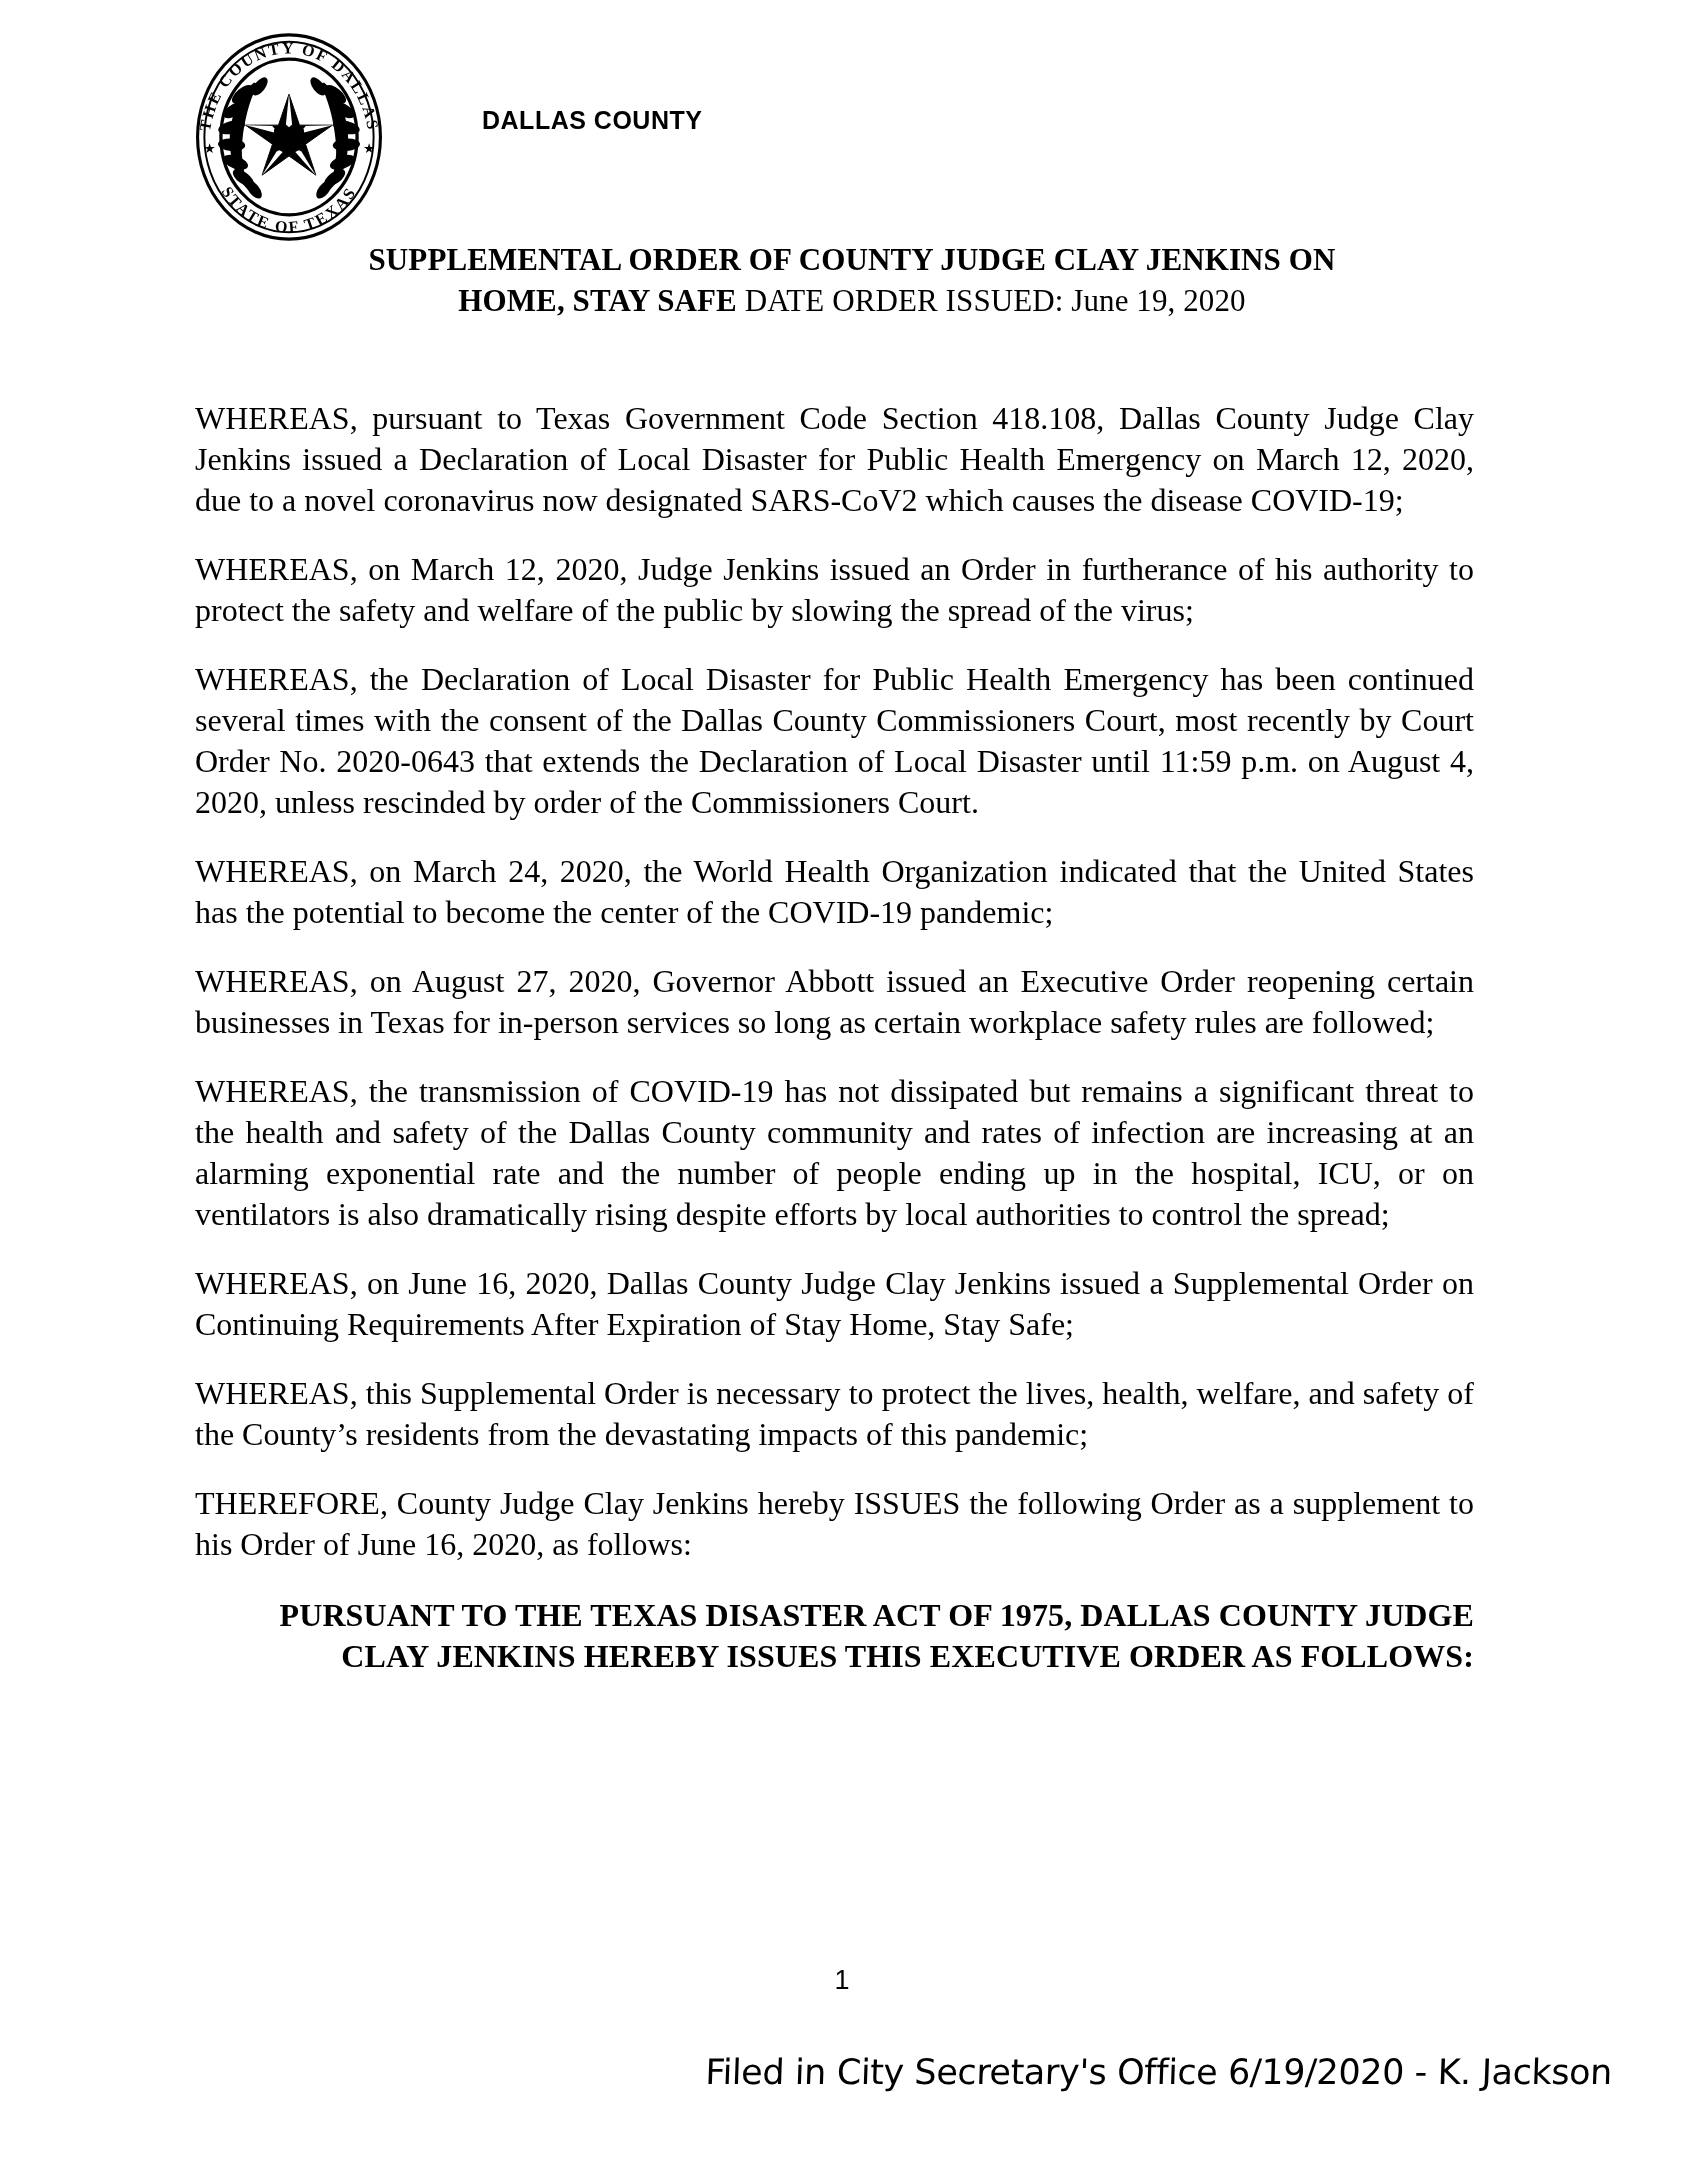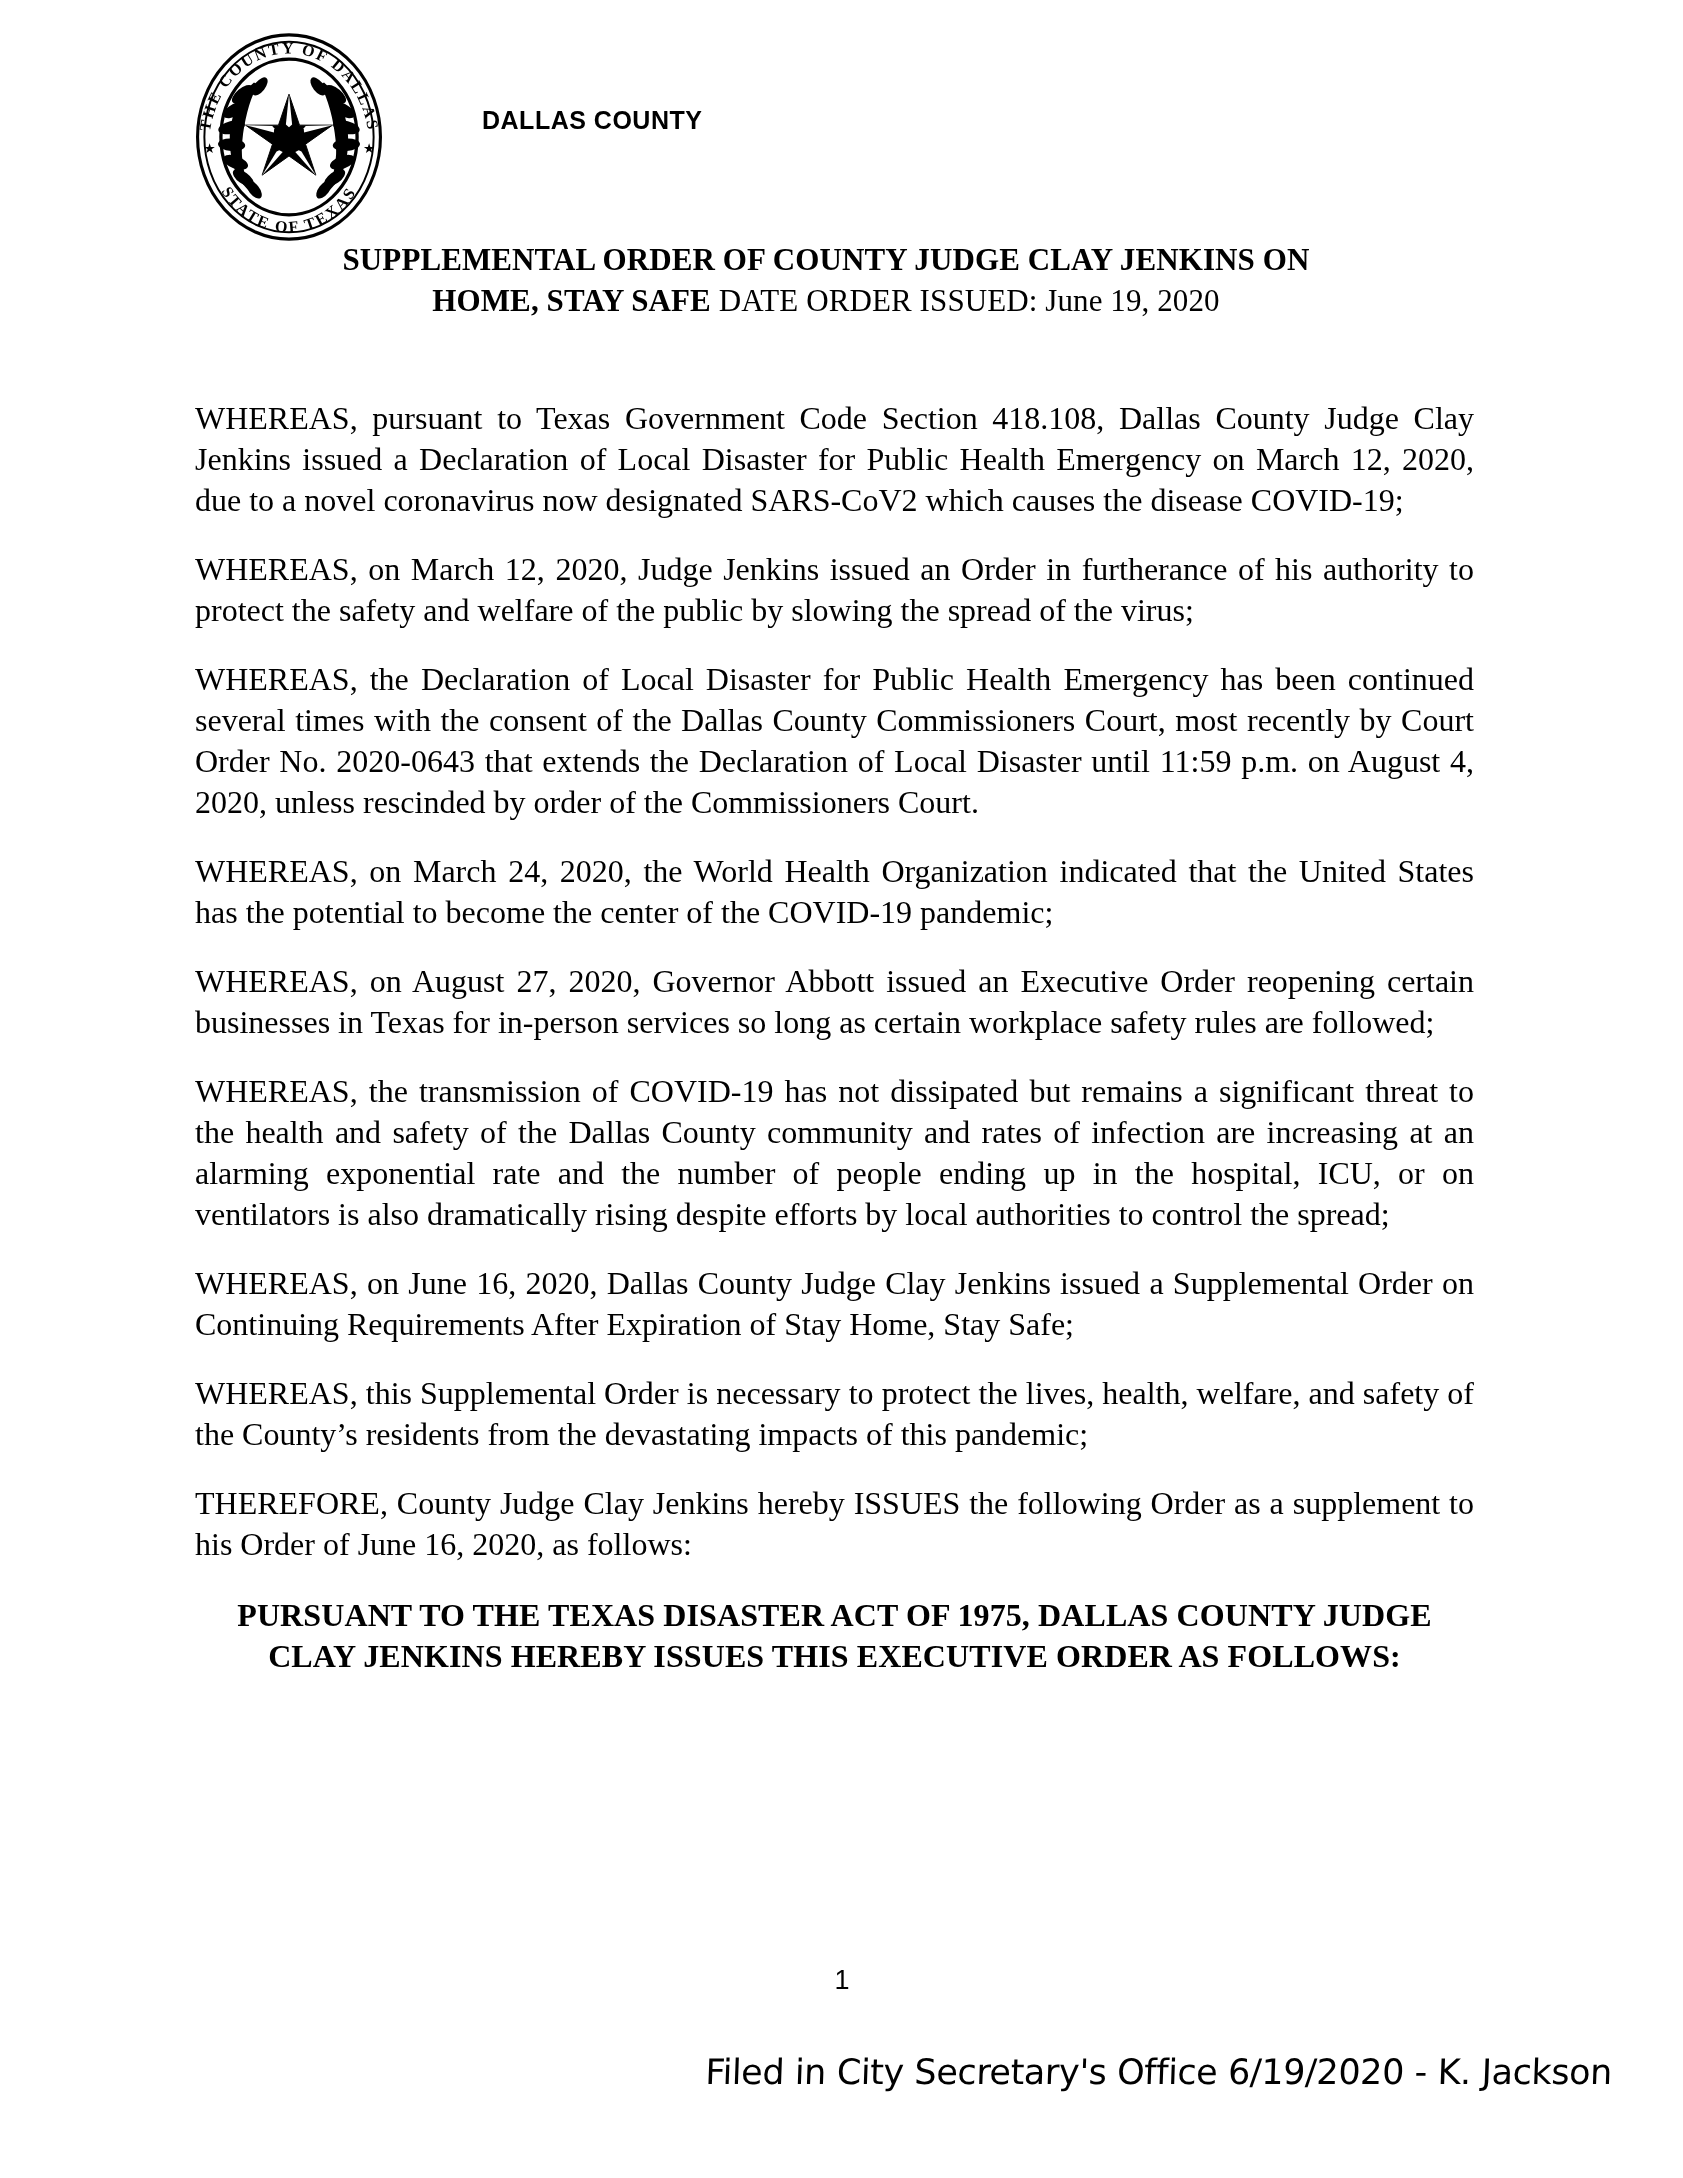--- a/index.html
+++ b/index.html
@@ -48,21 +48,21 @@
     font-weight: bold;
     font-size: 25px;
     letter-spacing: 0.5px;
     color: #000;
     white-space: nowrap;
   }
 
   
   .title-block {
     position: absolute;
-    left: 179px;
+    left: 205px;
     top: 239px;
     width: 1294px;
     text-align: center;
     font-family: "Liberation Serif", "DejaVu Serif", serif;
     font-size: 31px;
     line-height: 41px;
   }
   .title-line { font-weight: bold; letter-spacing: 0.1px; }
   .title-line .reg { font-weight: normal; }
 
@@ -77,21 +77,21 @@
     text-align: justify;
     text-justify: inter-word;
   }
   .para {
     margin: 0 0 28px 0;
     text-align: justify;
   }
   .para:last-child { margin-bottom: 0; }
   .para.bold {
     font-weight: bold;
-    text-align: center;
+    text-align: right;
     letter-spacing: 0.1px;
   }
   .para.spacer-top { margin-top: 30px; }
 
   
   .page-number {
     position: absolute;
     left: 0;
     top: 1965px;
     width: 100%;

